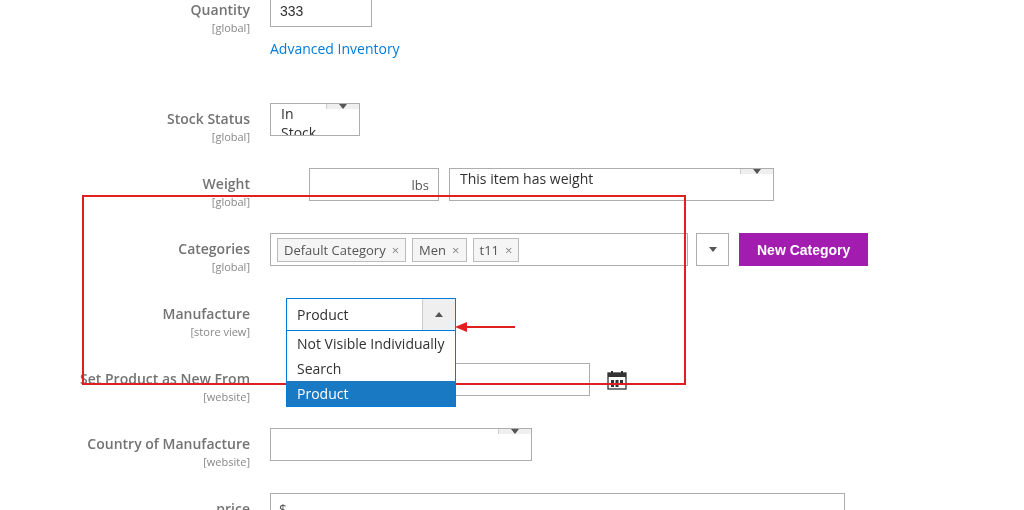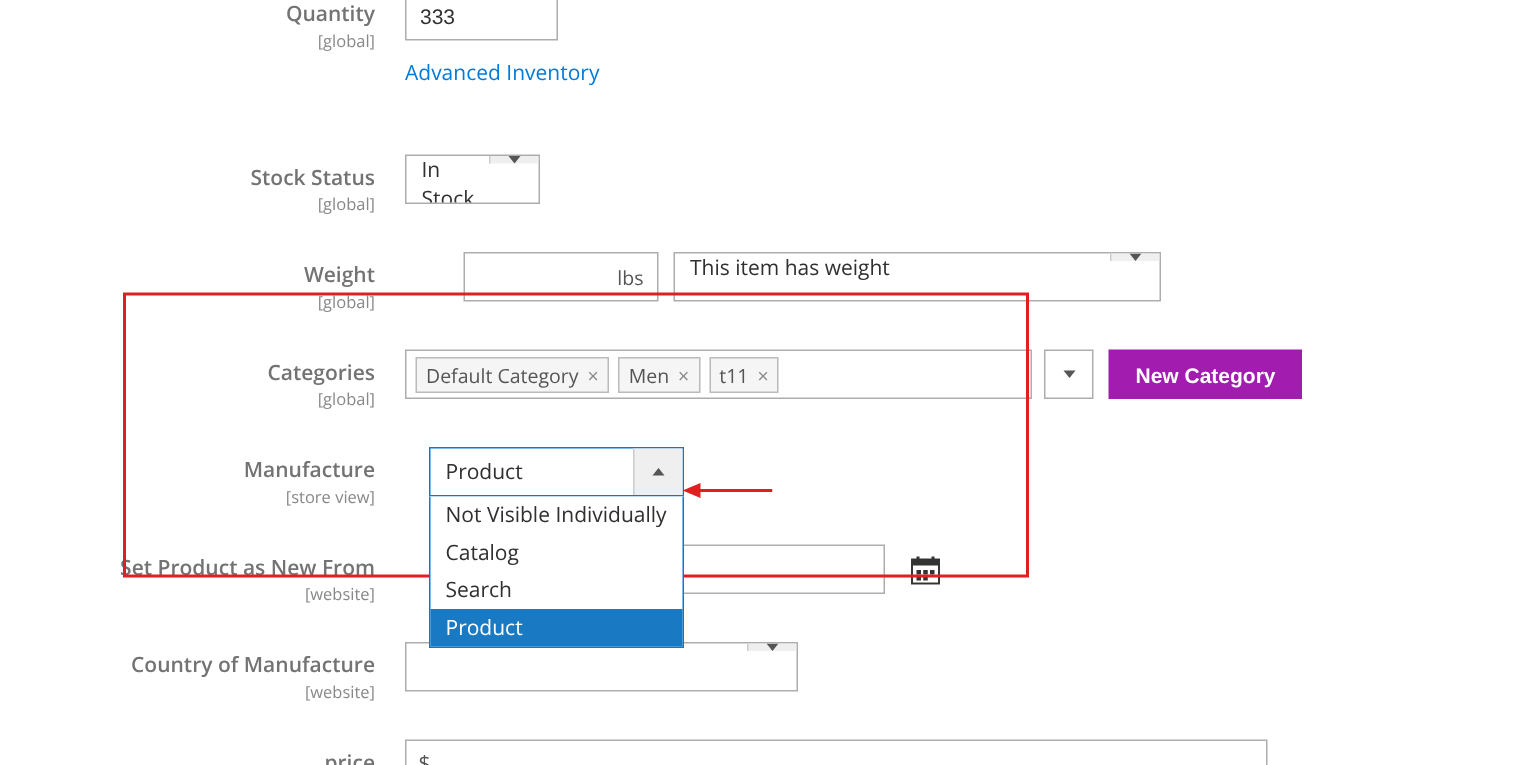--- a/index.html
+++ b/index.html
@@ -328,21 +328,20 @@
     <div class="control-col">
       <div class="vis-wrap">
         <div class="vis-select">
           <div class="value">Product</div>
           <div class="toggle">
               <span class="triangle-up"></span>
             </div>
         </div>
         <div class="vis-dropdown">
           <div class="opt">Not Visible Individually</div>
-          <div class="opt">Catalog</div>
           <div class="opt">Search</div>
           <div class="opt selected">Product</div>
         </div>
       </div>
     </div>
   </div>
 
   <div class="row newfrom-row">
     <div class="label-col">
       <span class="label-title">Set Product as New From</span>

